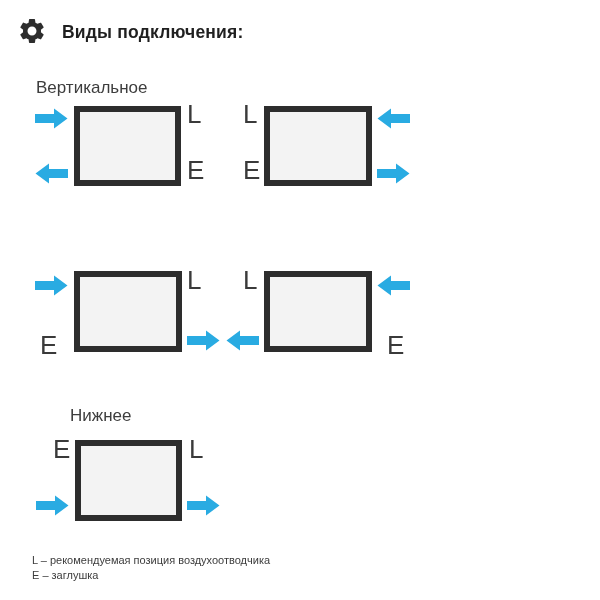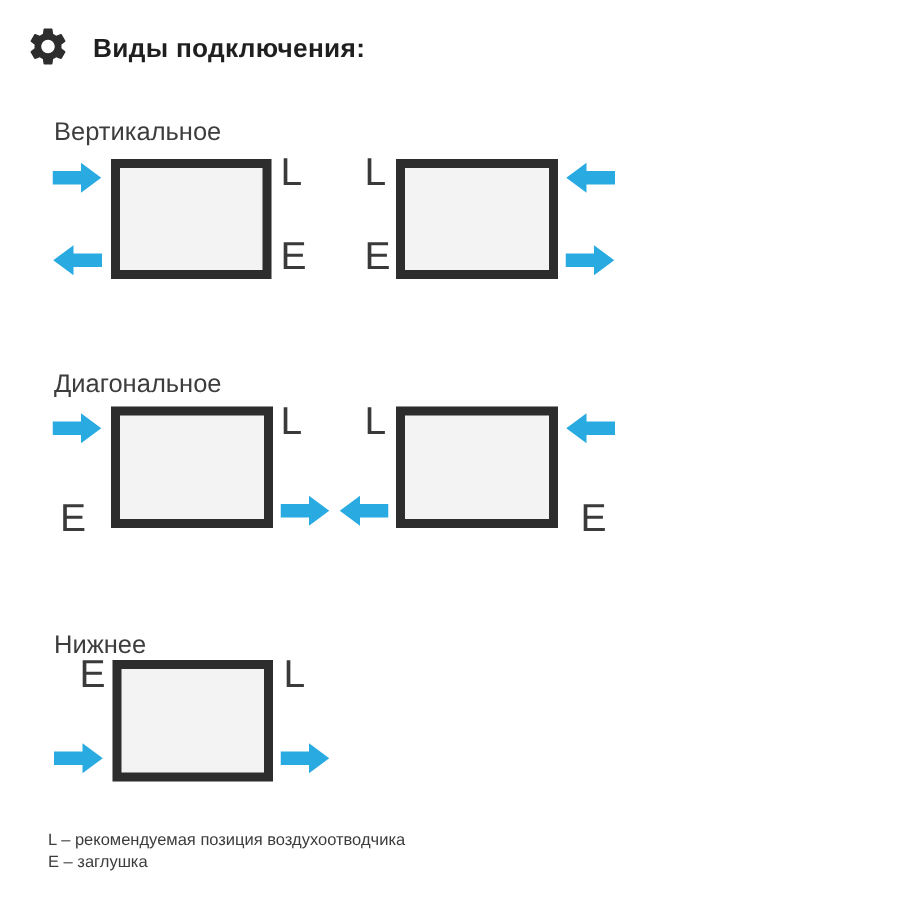--- a/index.html
+++ b/index.html
@@ -29,21 +29,21 @@
   }
   
   .section-label {
     position: absolute;
     left: 36px;
     font-size: 17px;
     color: #3d3d3d;
   }
   .label-vertical  { top: 78px; }
   .label-diagonal  { top: 246px; }
-  .label-bottom    { top: 420px; }
+  .label-bottom    { top: 406px; margin-left: 34px; }
   
   .radiator {
     position: absolute;
     border: 6px solid var(--ink);
     background: var(--radiator-fill);
   }
   .r1-left  { left: 74px;  top: 106px; width: 107px; height: 80px; }
   .r1-right { left: 264px; top: 106px; width: 108px; height: 80px; }
   .r2-left  { left: 74px;  top: 271px; width: 108px; height: 81px; }
   .r2-right { left: 264px; top: 271px; width: 108px; height: 81px; }
@@ -98,21 +98,20 @@
 <div class="canvas">
 
   <span class="header-icon">
     <svg viewBox="0 0 24 24" aria-hidden="true">
       <path d="M19.14,12.94c0.04-0.3,0.06-0.61,0.06-0.94c0-0.32-0.02-0.64-0.07-0.94l2.03-1.58c0.18-0.14,0.23-0.41,0.12-0.61 l-1.92-3.32c-0.12-0.22-0.37-0.29-0.59-0.22l-2.39,0.96c-0.5-0.38-1.03-0.7-1.62-0.94L14.4,2.81c-0.04-0.24-0.24-0.41-0.48-0.41 h-3.84c-0.24,0-0.43,0.17-0.47,0.41L9.25,5.35C8.66,5.59,8.12,5.92,7.63,6.29L5.24,5.33c-0.22-0.08-0.47,0-0.59,0.22L2.74,8.87 C2.62,9.08,2.66,9.34,2.86,9.48l2.03,1.58C4.84,11.36,4.8,11.69,4.8,12s0.02,0.64,0.07,0.94l-2.03,1.58 c-0.18,0.14-0.23,0.41-0.12,0.61l1.92,3.32c0.12,0.22,0.37,0.29,0.59,0.22l2.39-0.96c0.5,0.38,1.03,0.7,1.62,0.94l0.36,2.54 c0.05,0.24,0.24,0.41,0.48,0.41h3.84c0.24,0,0.44-0.17,0.47-0.41l0.36-2.54c0.59-0.24,1.13-0.56,1.62-0.94l2.39,0.96 c0.22,0.08,0.47,0,0.59-0.22l1.92-3.32c0.12-0.22,0.07-0.47-0.12-0.61L19.14,12.94z M12,15.6c-1.98,0-3.6-1.62-3.6-3.6 s1.62-3.6,3.6-3.6s3.6,1.62,3.6,3.6S13.98,15.6,12,15.6z"></path>
     </svg>
   </span>
   <h1 class="page-title">Виды подключения:</h1>
 
   <div class="section-label label-vertical">Вертикальное</div>
-  <div class="section-label label-diagonal">Диагональное</div>
   <div class="section-label label-bottom">Нижнее</div>
 
   <div class="radiator r1-left"></div>
   <div class="radiator r1-right"></div>
   <div class="radiator r2-left"></div>
   <div class="radiator r2-right"></div>
   <div class="radiator r3"></div>
 
   <span class="arrow right a-r1l-in"><svg viewBox="0 0 33 21">
         <polygon points="0,6 19,6 19,0.5 32.5,10.5 19,20.5 19,15 0,15"></polygon>

